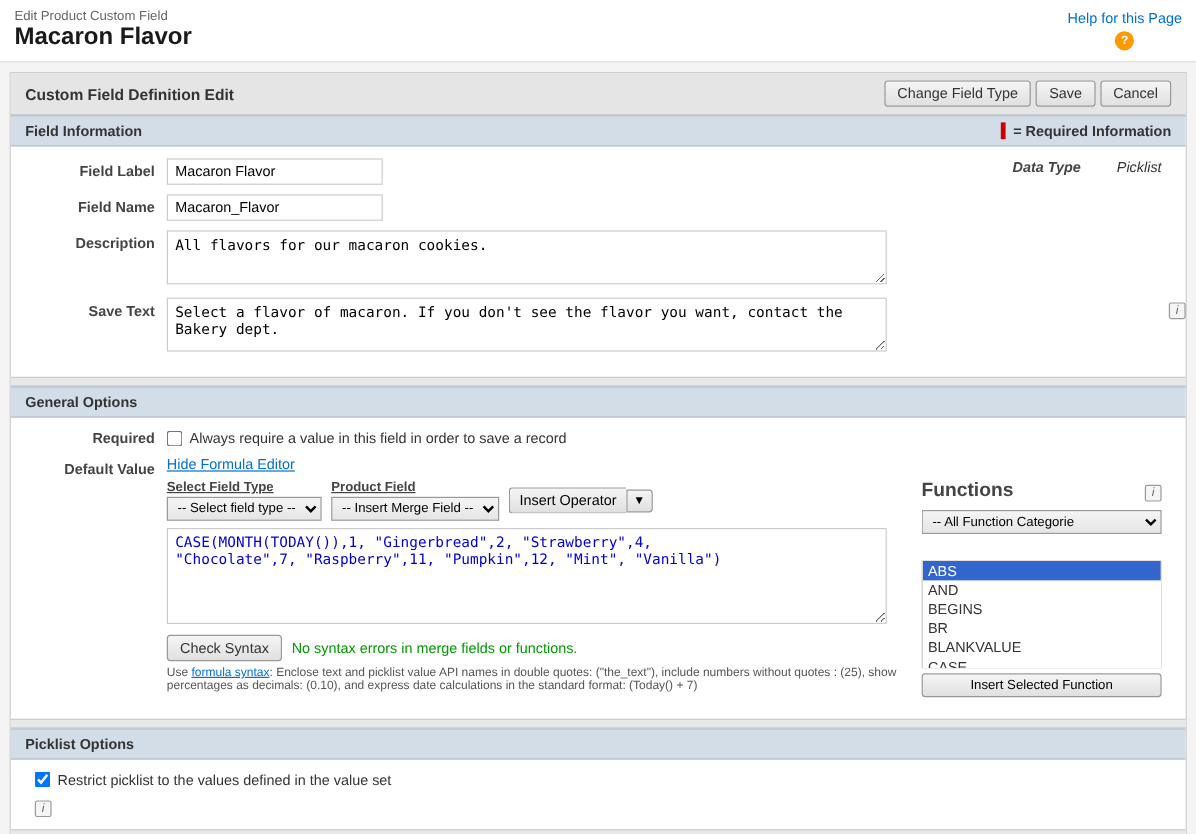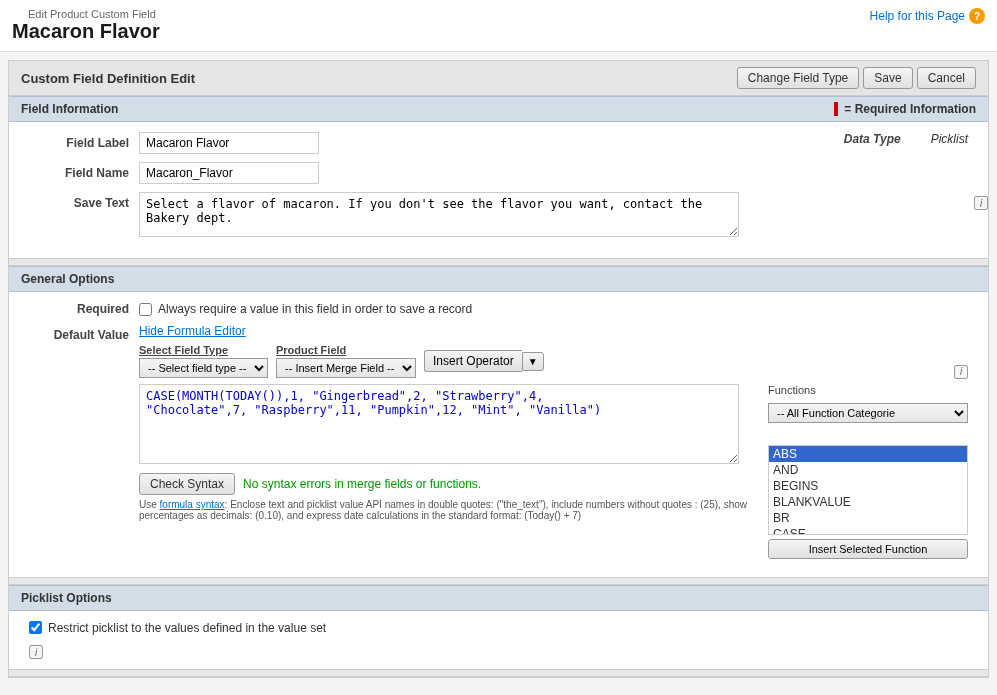--- a/index.html
+++ b/index.html
@@ -1,21 +1,21 @@
 <!DOCTYPE html>
 <html><head>
   <meta charset="utf-8">
   <style>
     * { box-sizing: border-box; margin: 0; padding: 0; }
     body { font-family: Arial, sans-serif; font-size: 12px; background: #f4f4f4; color: #333; }
 
     .top-bar { background: #fff; padding: 8px 12px; border-bottom: 1px solid #ddd; display: flex; justify-content: space-between; align-items: flex-start; }
-    .top-bar-left .edit-label { font-size: 11px; color: #666; margin-left: 16px; }
+    .top-bar-left .edit-label { font-size: 11px; color: #666; }
     .top-bar-left .page-title { font-size: 20px; font-weight: bold; color: #1a1a1a; }
-    .top-bar-right { display: flex; align-items: center; gap: 4px; }
+    .top-bar-right { display: flex; align-items: center; gap: 4px; flex-direction: column; }
     .help-link { color: #0070d2; font-size: 12px; text-decoration: none; }
     .help-icon { display: inline-flex; align-items: center; justify-content: center; width: 16px; height: 16px; border-radius: 50%; background: #f90; color: #fff; font-size: 10px; font-weight: bold; cursor: pointer; }
 
     .main-container { margin: 8px; border: 1px solid #ccc; background: #fff; }
 
     .section-header { background: #e5e5e5; border-bottom: 1px solid #ccc; padding: 6px 12px; display: flex; align-items: center; justify-content: space-between; }
     .section-header h2 { font-size: 13px; font-weight: bold; color: #333; }
     .section-header .header-buttons { display: flex; gap: 4px; }
 
     .section-title-bar { background: #d3dde8; padding: 5px 12px; border-bottom: 1px solid #b0c0d0; border-top: 1px solid #b0c0d0; display: flex; justify-content: space-between; align-items: center; }
@@ -56,21 +56,21 @@
     .insert-op-arrow { padding: 3px 5px; font-size: 10px; border: 1px solid #999; background: linear-gradient(to bottom, #f5f5f5, #e0e0e0); cursor: pointer; border-radius: 0 3px 3px 0; }
 
     .formula-editor { border: 2px solid #4a90d9; background: #fff; padding: 6px; font-family: monospace; font-size: 12px; color: #00c; min-height: 80px; width: 100%; resize: none; }
 
     .check-syntax-row { display: flex; align-items: center; gap: 8px; margin-top: 6px; }
     .no-error-msg { color: #090; font-size: 12px; }
 
     .formula-hint { font-size: 10px; color: #555; margin-top: 4px; }
     .formula-hint a { color: #0070d2; text-decoration: underline; }
 
-    .functions-label { font-size: 11px; font-weight: normal; color: #444; margin-bottom: 3px; margin-top: 40px; }
+    .functions-label { font-size: 16px; font-weight: bold; color: #444; margin-bottom: 3px; }
     .functions-info { display: flex; align-items: center; gap: 4px; margin-bottom: 4px; justify-content: space-between; }
     .func-info-icon { display: inline-flex; align-items: center; justify-content: center; width: 14px; height: 14px; border: 1px solid #999; border-radius: 2px; color: #666; font-size: 10px; font-style: italic; cursor: pointer; background: #f5f5f5; }
     .functions-list { border: 1px solid #ccc; background: #fff; height: 90px; overflow-y: auto; width: 100%; font-size: 12px; }
     .functions-list .func-item { padding: 1px 4px; cursor: pointer; }
     .functions-list .func-item.selected { background: #3366cc; color: #fff; }
     .insert-func-btn { margin-top: 4px; width: 100%; padding: 3px 6px; font-size: 11px; border: 1px solid #999; background: linear-gradient(to bottom, #f5f5f5, #e0e0e0); cursor: pointer; border-radius: 3px; }
 
     .picklist-body { padding: 10px 20px; }
     .picklist-checkbox-row { display: flex; align-items: flex-start; gap: 6px; font-size: 12px; margin-bottom: 8px; }
     .picklist-info { display: inline-flex; align-items: center; justify-content: center; width: 14px; height: 14px; border: 1px solid #999; border-radius: 2px; color: #666; font-size: 10px; font-style: italic; cursor: pointer; background: #f5f5f5; margin-top: 2px; }
@@ -123,20 +123,26 @@
       </div>
     </div>
 
     <div class="form-row">
       <div class="form-label">Field Name</div>
       <div class="form-field">
         <input type="text" class="required-bar" value="Macaron_Flavor" style="">
       </div>
     </div>
 
+    <div class="form-row">
+      <div class="form-label">Description</div>
+      <div class="form-field">
+        <textarea style="">All flavors for our macaron cookies.</textarea>
+      </div>
+    </div>
 
     <div class="form-row">
       <div class="form-label">Save Text</div>
       <div class="form-field help-text-container">
         <textarea style="">Select a flavor of macaron. If you don't see the flavor you want, contact the Bakery dept.</textarea>
         <span class="info-icon">i</span>
       </div>
     </div>
   </div>
 
@@ -202,22 +208,22 @@
               <span class="functions-label">Functions</span>
               <span class="func-info-icon">i</span>
             </div>
             <select style="width:100%; margin-bottom:22px;">
               <option>-- All Function Categorie</option>
             </select>
             <div class="functions-list">
               <div class="func-item selected">ABS</div>
               <div class="func-item">AND</div>
               <div class="func-item">BEGINS</div>
+              <div class="func-item">BR</div>
               <div class="func-item">BLANKVALUE</div>
-              <div class="func-item">BR</div>
               <div class="func-item">CASE</div>
             </div>
             <button class="insert-func-btn">Insert Selected Function</button>
           </div>
         </div>
       </div>
     </div>
   </div>
 
   <div class="divider-row"></div>

